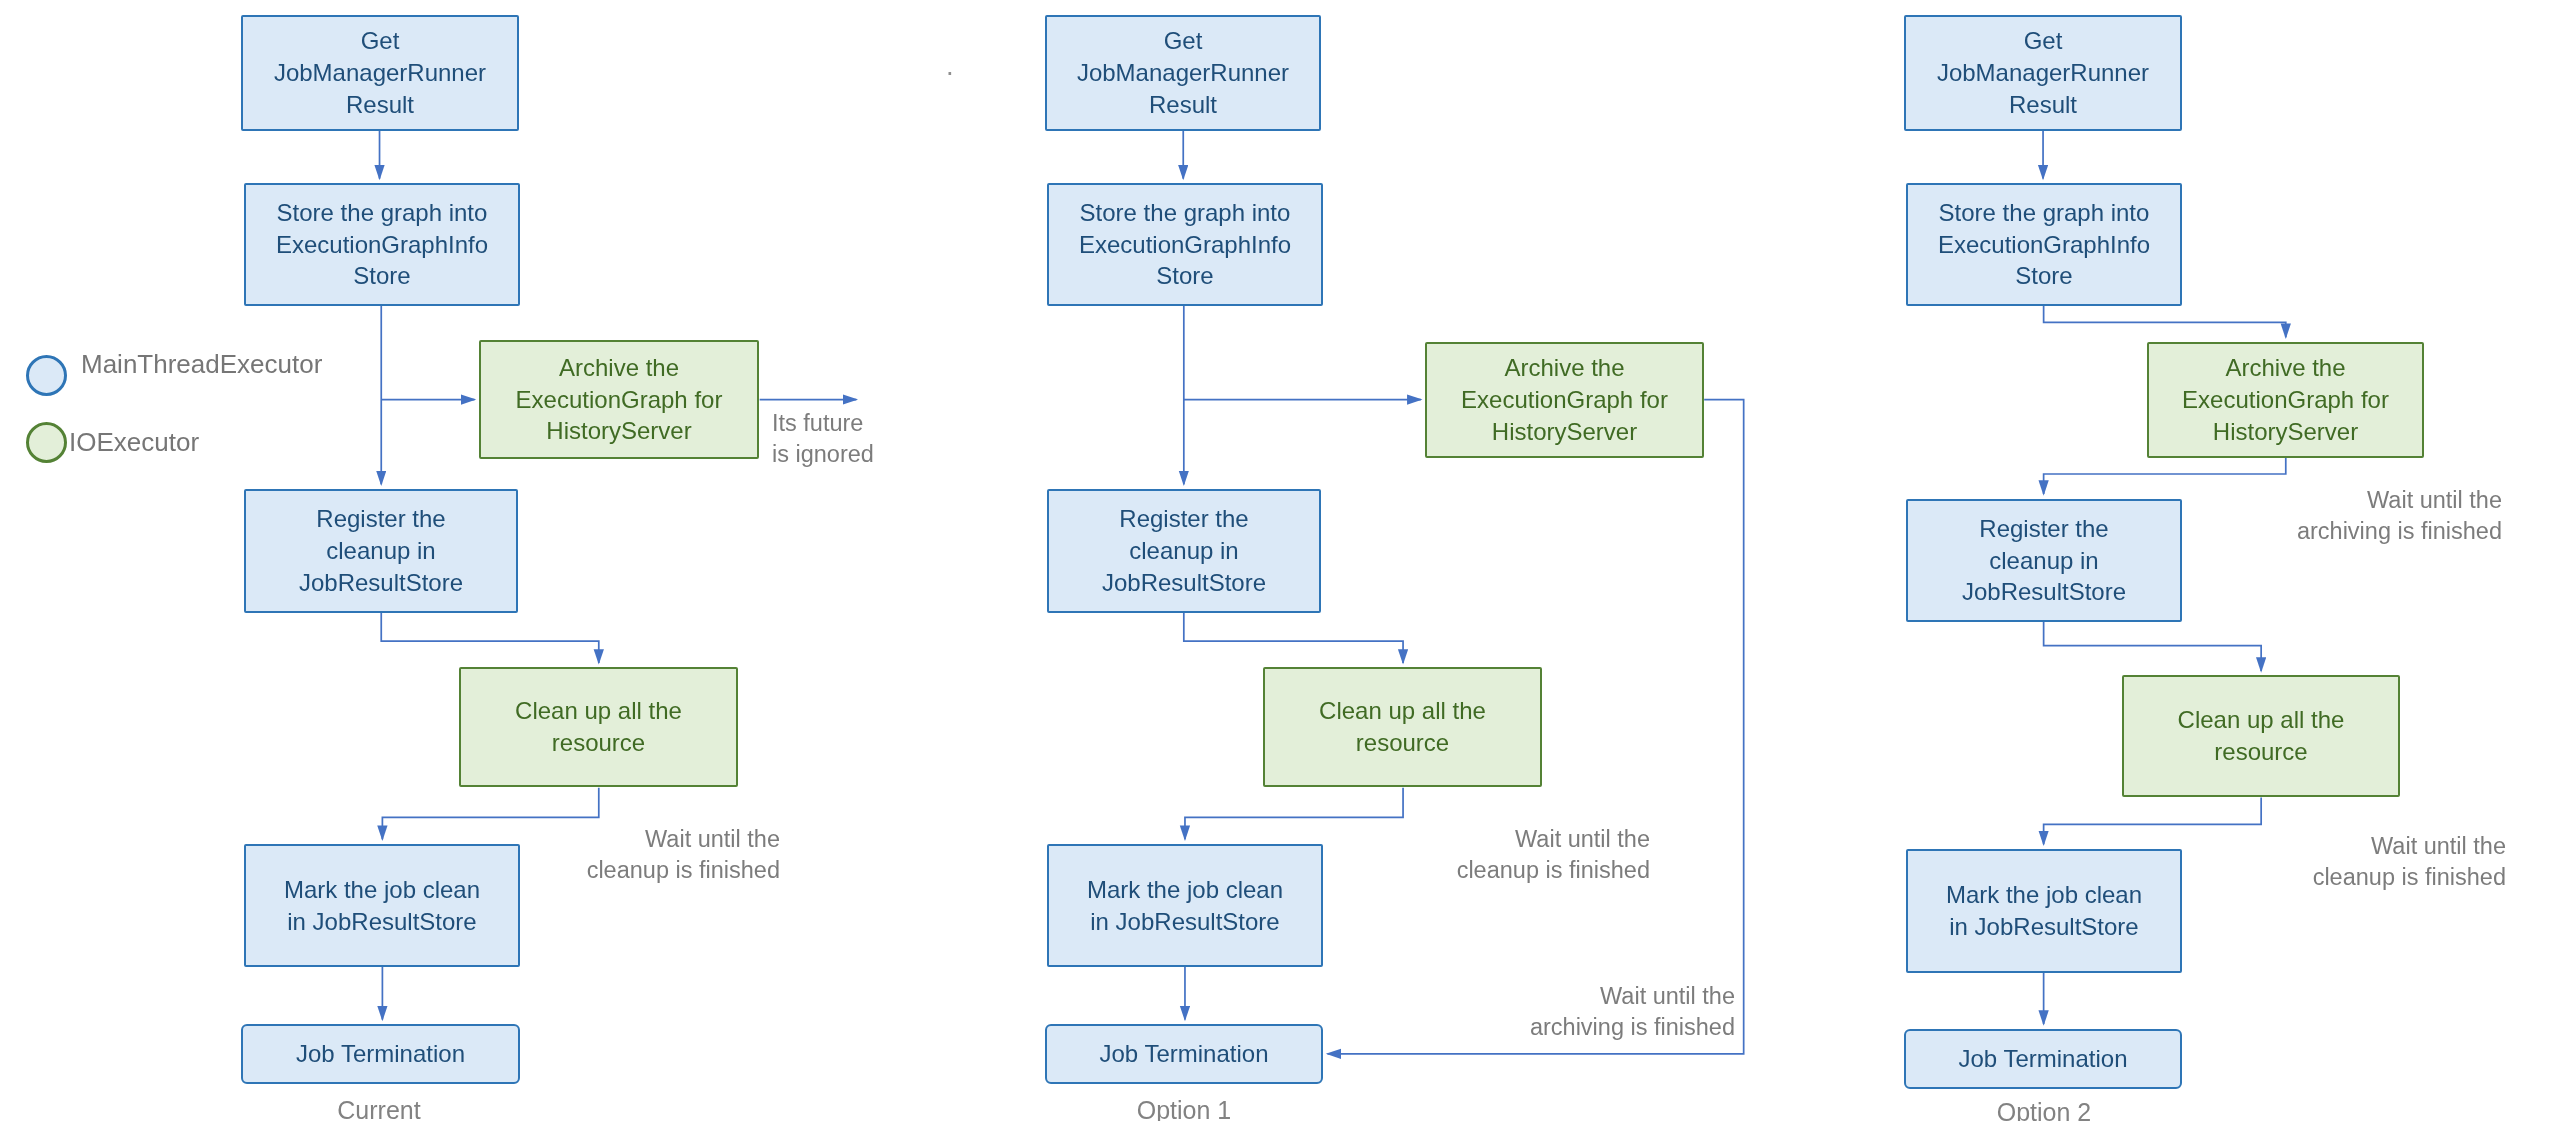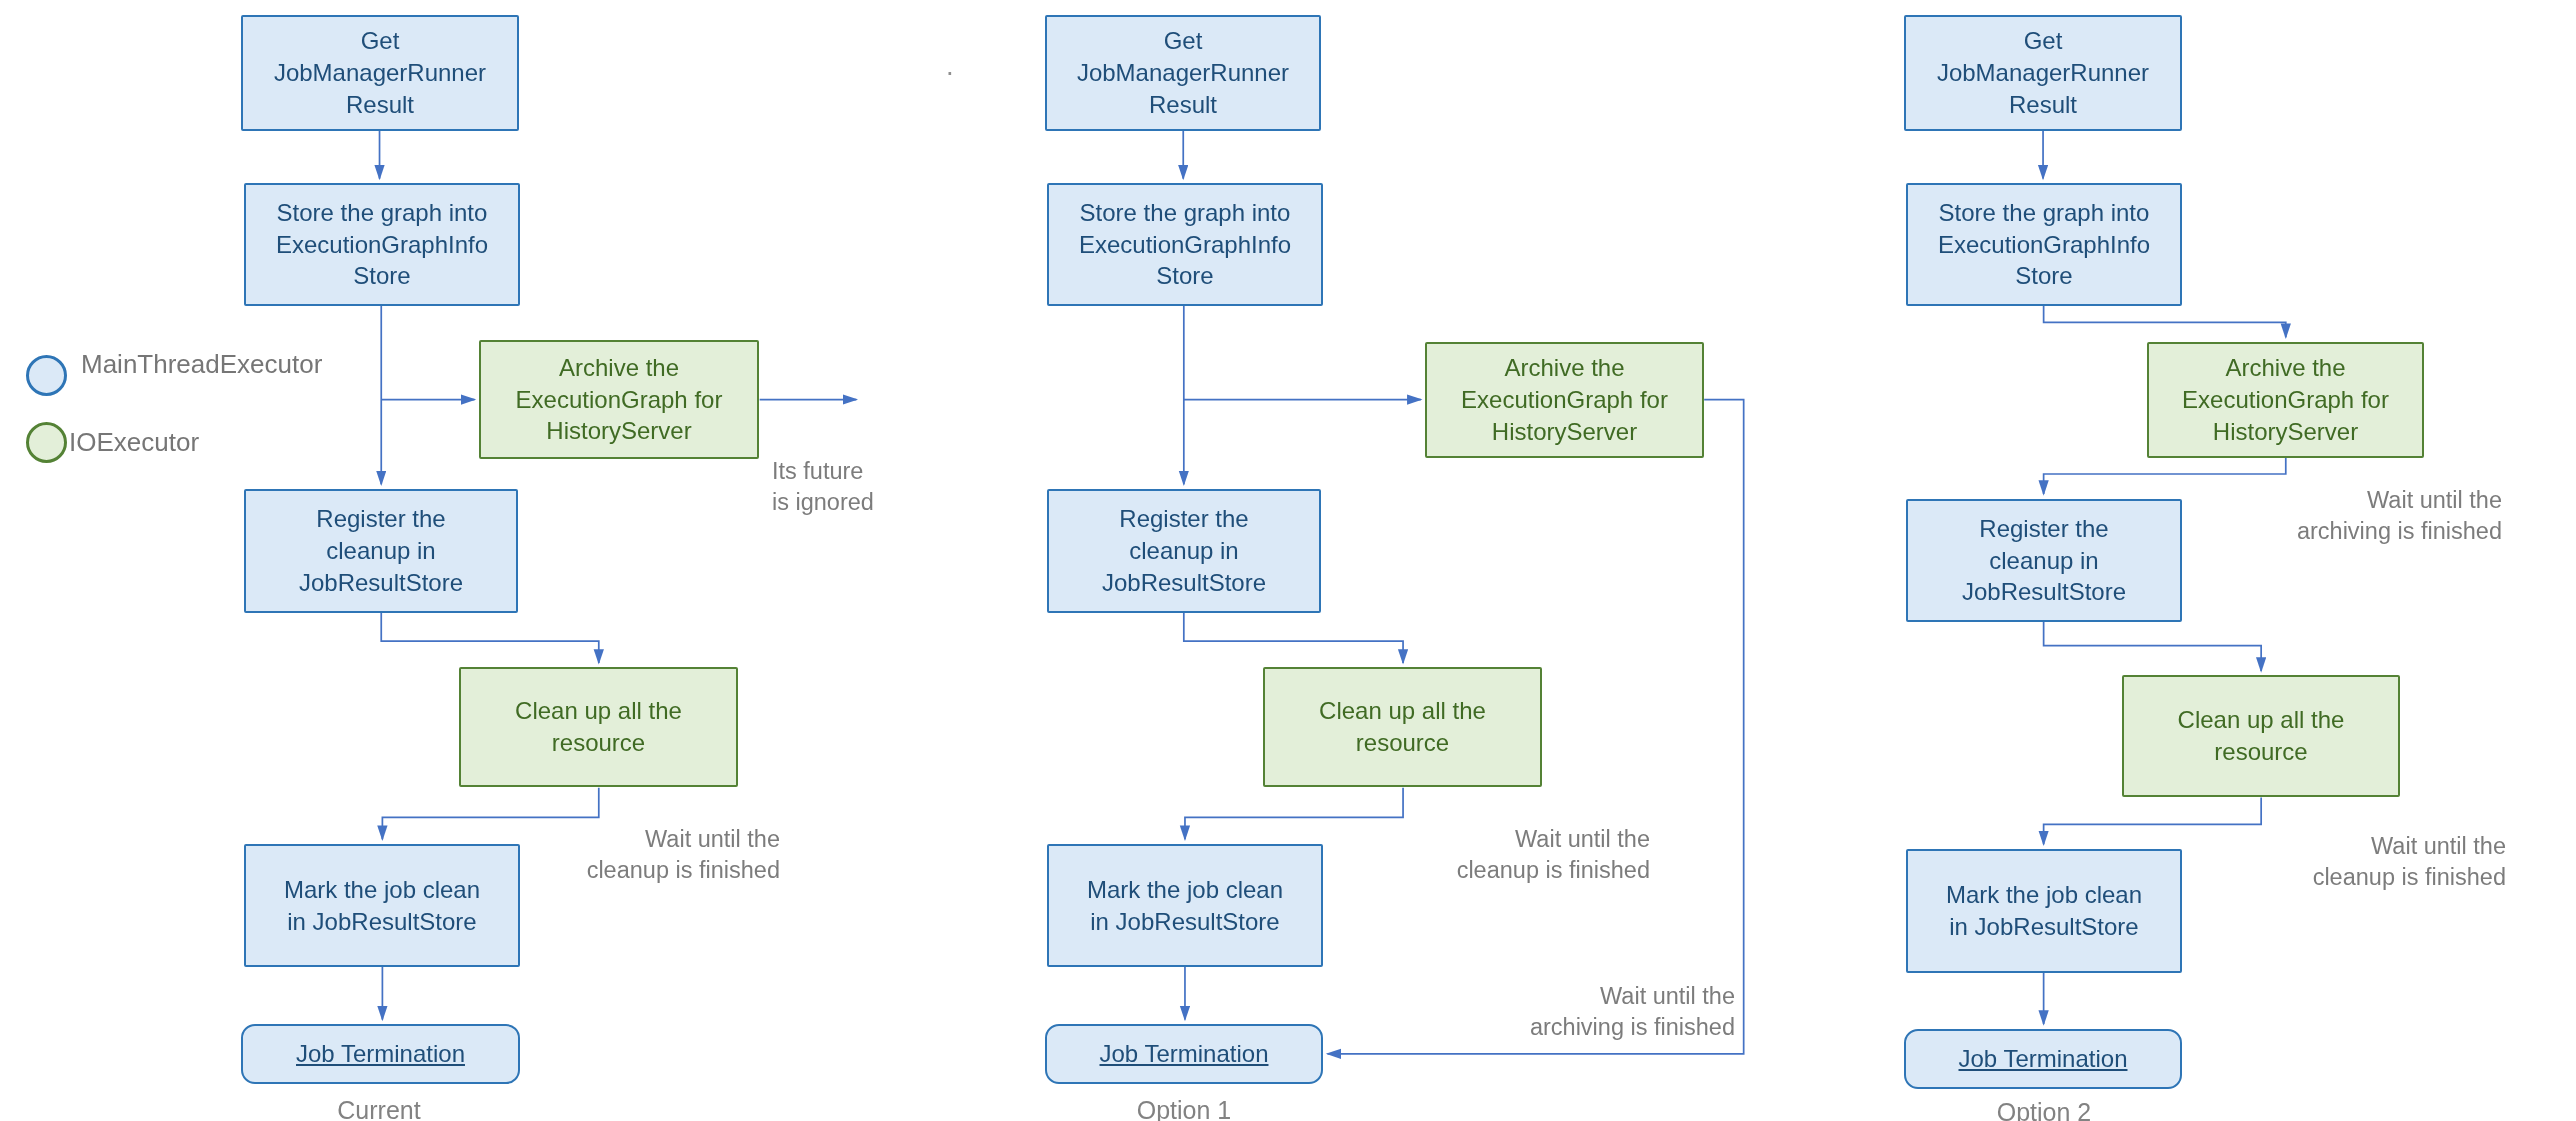--- a/index.html
+++ b/index.html
@@ -38,21 +38,21 @@
   .node.blue {
     background: var(--blue-fill, #dbe9f7);
     border-color: var(--blue-border, #2e75b6);
     color: var(--blue-text, #1f4e79);
   }
   .node.green {
     background: var(--green-fill, #e3efd9);
     border-color: var(--green-border, #548235);
     color: var(--green-text, #406b24);
   }
-  .node.small { border-radius: 14px; text-decoration: underline; }
+  .node.small { border-radius: 6px; }
 
   .ann {
     position: absolute;
     color: var(--note-text, #7c7c7c);
     font-size: 23.5px;
     line-height: 1.3;
     white-space: pre-line;
     text-align: right;
   }
   .ann.left { text-align: left; }
@@ -86,21 +86,21 @@
   }
 
   
   .d0-get      { left: 241px;  top: 15px;   width: 278px; height: 116px; }
   .d0-store    { left: 244px;  top: 183px;  width: 276px; height: 123px; }
   .d0-archive  { left: 479px;  top: 340px;  width: 280px; height: 119px; }
   .d0-register { left: 244px;  top: 489px;  width: 274px; height: 124px; }
   .d0-cleanup  { left: 459px;  top: 667px; width: 279px; height: 120px; }
   .d0-mark     { left: 244px;  top: 844px; width: 276px; height: 123px; }
   .d0-jobterm  { left: 241px;  top: 1024px; width: 279px; height: 60px; }
-  .d0-ann-future  { left: 772px; top: 408px;  width: 195px; margin-top: 48px; }
+  .d0-ann-future  { left: 772px; top: 408px;  width: 195px; }
   .d0-ann-cleanup { left: 494px;  top: 824px; width: 286px; }
   .d0-caption     { left: 236px;  top: 1096px; }
 
   
   .d1-get      { left: 1045px; top: 15px;   width: 276px; height: 116px; }
   .d1-store    { left: 1047px; top: 183px;  width: 276px; height: 123px; }
   .d1-archive  { left: 1425px; top: 342px;  width: 279px; height: 116px; }
   .d1-register { left: 1047px; top: 489px;  width: 274px; height: 124px; }
   .d1-cleanup  { left: 1263px; top: 667px; width: 279px; height: 120px; }
   .d1-mark     { left: 1047px; top: 844px; width: 276px; height: 123px; }

